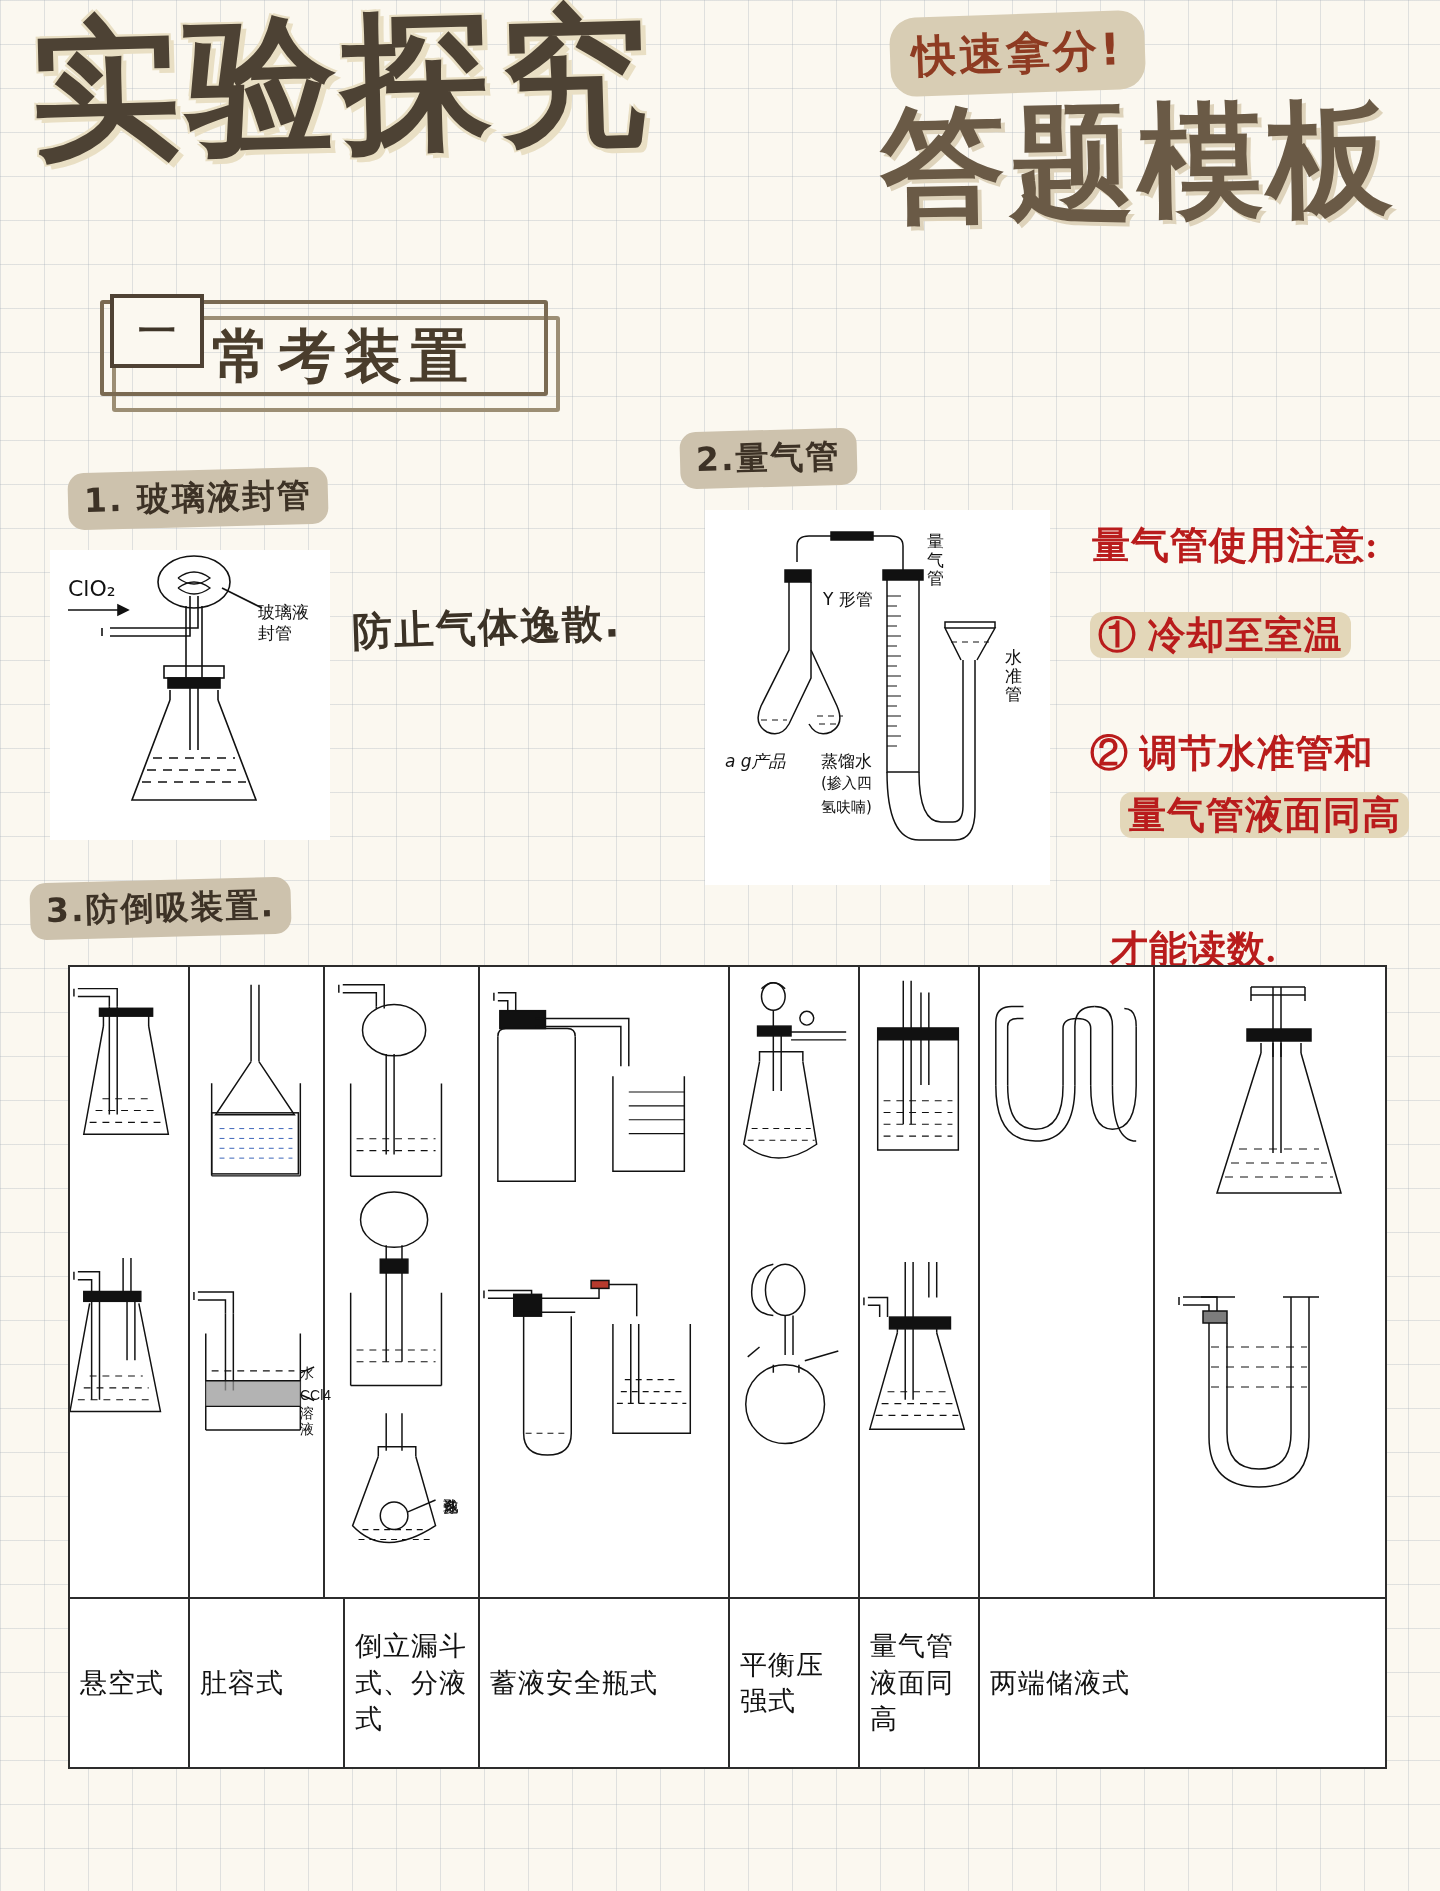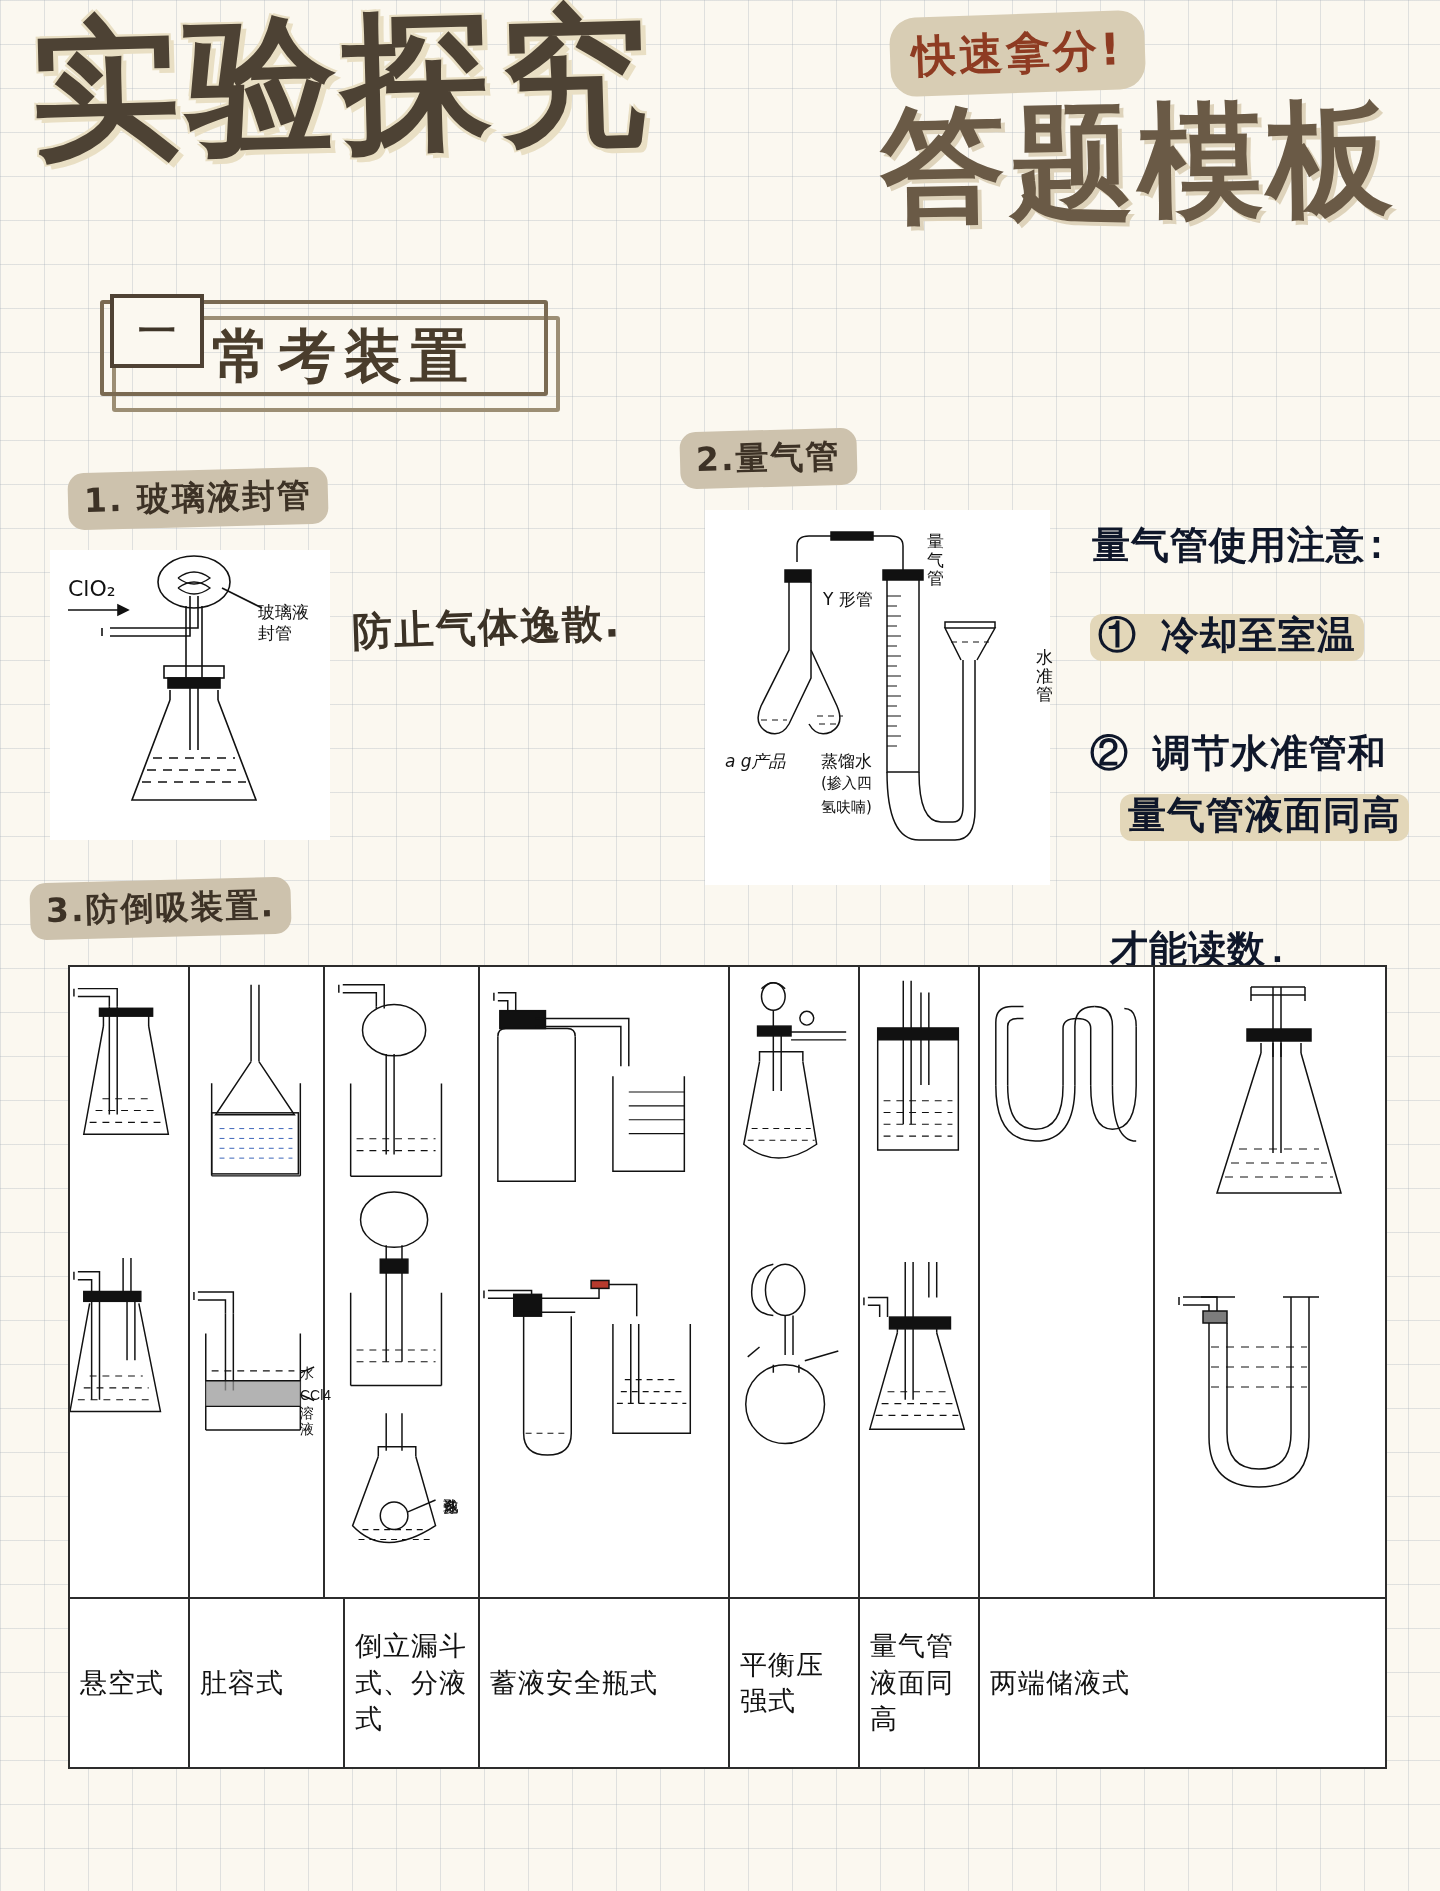--- a/index.html
+++ b/index.html
@@ -86,22 +86,22 @@
   .hand{
     position:absolute;
     font-size:38px;font-weight:bold;color:#3b3226;letter-spacing:2px;
     font-family:"DejaVu Sans","Liberation Sans",sans-serif;
   }
   #note-prevent{left:352px;top:600px;transform:rotate(-2deg);font-size:40px;}
 
   
   .rnote{
     position:absolute;
-    font-size:38px;font-weight:bold;color:#0f172a;letter-spacing:1px;
-    font-family:Liberation Mono, monospace;
+    font-size:38px;font-weight:bold;color:#b91c1c;letter-spacing:1px;
+    font-family:Liberation Serif, serif;
   }
   #rn0{left:1092px;top:520px;}
   #rn1{left:1090px;top:610px;}
   #rn2{left:1090px;top:728px;}
   #rn3{left:1120px;top:790px;}
   #rn4{left:1110px;top:880px;margin-top:44px;}
   .hl-inline{background:#e3d7b9;border-radius:12px;padding:2px 8px;}
 
   
   .fig{position:absolute;background:#ffffff;}
@@ -253,21 +253,21 @@
 
       <path d="M256 150 L240 118 L290 118 L272 150"></path>
       <path d="M240 118 L240 112 L290 112 L290 118"></path>
       <g stroke-dasharray="6 5" stroke-width="1.1">
         <line x1="246" y1="132" x2="284" y2="132"></line>
       </g>
     </g>
   </svg>
   <div class="fig-lab" style="left:118px;top:78px;">Y 形管</div>
   <div class="fig-lab" style="left:222px;top:22px;width:18px;line-height:1.1;">量气管</div>
-  <div class="fig-lab" style="left:300px;top:138px;width:18px;line-height:1.1;margin-left:31px;">水准管</div>
+  <div class="fig-lab" style="left:300px;top:138px;width:18px;line-height:1.1;">水准管</div>
   <div class="fig-lab" style="left:20px;top:240px;font-style:italic;">a g产品</div>
   <div class="fig-lab" style="left:116px;top:240px;">蒸馏水</div>
   <div class="fig-lab sm" style="left:116px;top:264px;">(掺入四</div>
   <div class="fig-lab sm" style="left:116px;top:288px;">氢呋喃)</div>
 </div>
 
 <div class="tbl">
 
   <div class="tbl-row top">
 

